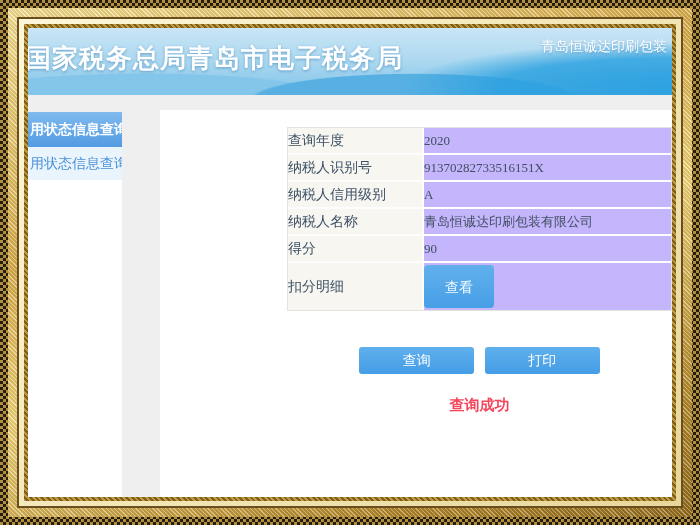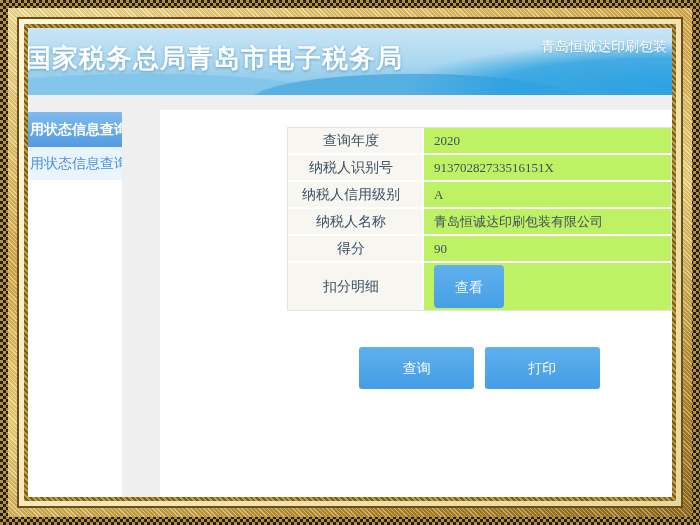--- a/index.html
+++ b/index.html
@@ -45,33 +45,33 @@
   
   .main { position:absolute; left:132px; top:82px; right:0; bottom:0; background:#fff; }
   .form { position:absolute; left:127px; top:0; width:385px; }
   .form-title { margin-top:72px; text-align:center; font-size:20px; font-weight:bold;
     color:#333a42; letter-spacing:1px; }
 
   .tbl { margin-top:17px; width:385px; border:1px solid #e4e4de; border-collapse:separate;
     border-spacing:0; }
   .tbl td { border-bottom:2px solid #fdfdfd; vertical-align:middle; }
   .tbl tr:last-child td { border-bottom:none; }
-  td.lbl { width:136px; height:27px; background:#f7f6f1; text-align:center; padding-right:8px;
+  td.lbl { width:136px; height:27px; background:#f7f6f1; text-align:left; padding-right:8px;
     font-size:14px; color:#3d5165; border-right:2px solid #fdfdfd; }
-  td.val { background:#bef264; padding-left:10px; font-size:13px; color:#3f4f5f;
+  td.val { background:#c4b5fd; padding-left:0; font-size:13px; color:#3f4f5f;
     font-family:"Liberation Serif", serif; }
   tr.btnrow td { height:32px; }
 
   .view-btn { display:inline-block; width:70px; height:43px; line-height:26px; margin:2px 0;
     text-align:center; background:linear-gradient(180deg,#61b0ec,#479fe6); color:#f2fbff;
     font-size:14px; border:none; border-radius:4px; cursor:pointer;
     font-family:"Liberation Sans", sans-serif; }
 
   .actions { margin-top:36px; text-align:center; white-space:nowrap; }
-  .act-btn { display:inline-block; width:115px; height:42px; line-height:27px; text-align:center;
+  .act-btn { display:inline-block; width:115px; height:27px; line-height:27px; text-align:center;
     background:linear-gradient(180deg,#5fb0ec,#459de6); color:#fff; font-size:14px;
     border:none; border-radius:3px; cursor:pointer; margin:0 3px;
     font-family:"Liberation Sans", sans-serif; }
 
   .status { margin-top:22px; text-align:center; font-size:15px; font-weight:bold; color:#f4465c; }
 </style>
 </head>
 <body>
 
 <div class="f1">
@@ -124,20 +124,21 @@
               </td>
             </tr>
           </tbody>
                   </table>
 
           <div class="actions">
             <button class="act-btn">查询</button>
             <button class="act-btn">打印</button>
           </div>
 
+          <div class="status">查询成功</div>
 
         </div>
       </div>
 
      </div>
     </div>
    </div>
   </div>
  </div>
 </div>

